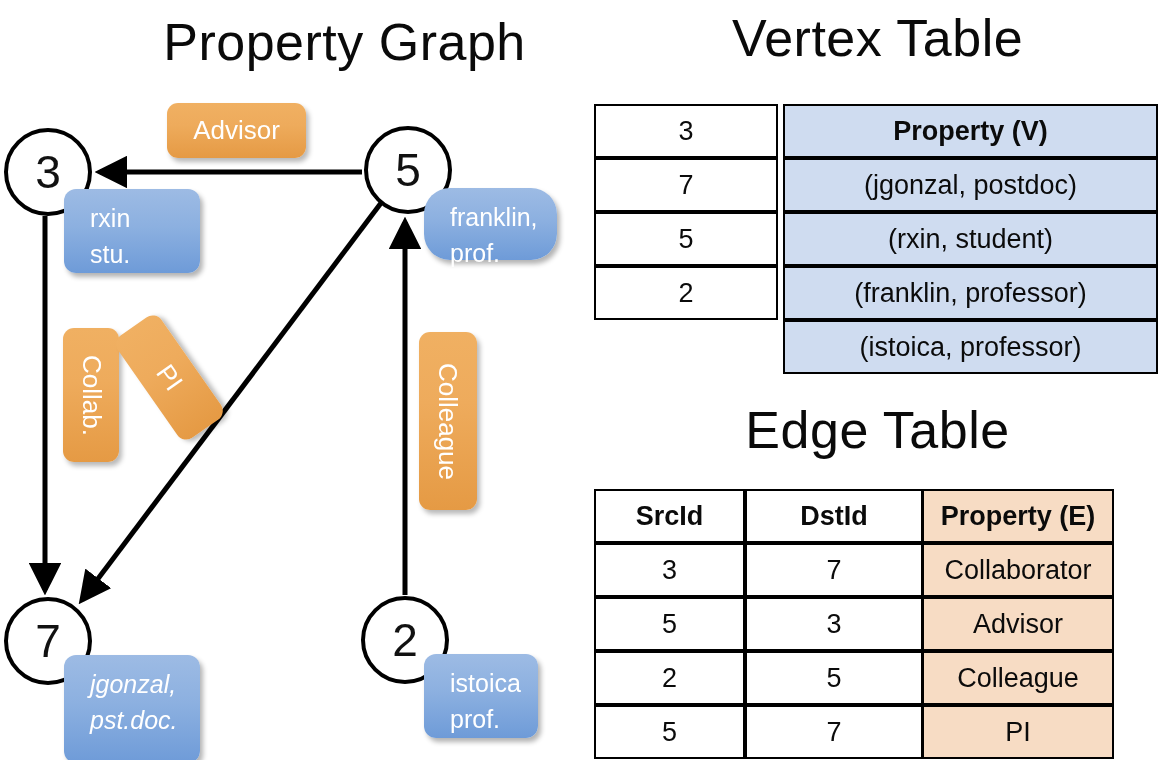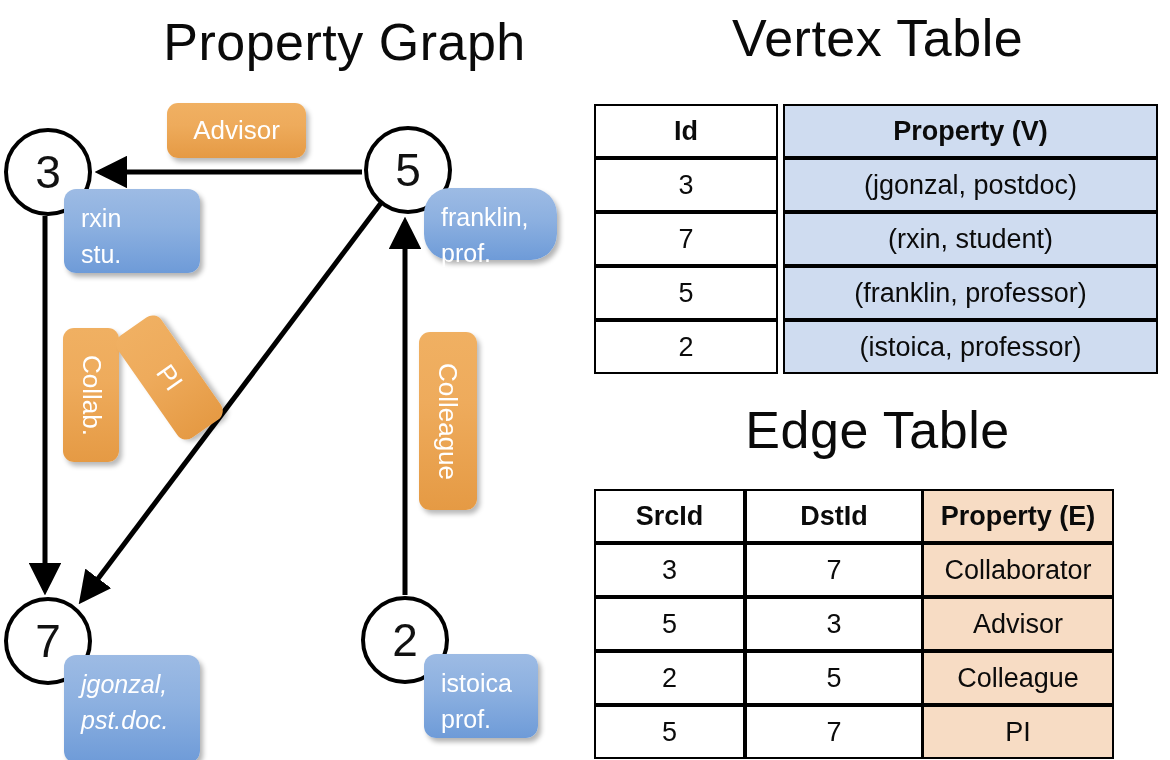--- a/index.html
+++ b/index.html
@@ -68,21 +68,21 @@
   
   .prop-box {
     position: absolute;
     border-radius: 12px;
     background: linear-gradient(to bottom, #9dbbe4 0%, #8cb0e0 45%, #6e9bd8 100%);
     box-shadow: 3px 4px 5px rgba(0,0,0,0.30);
     color: #ffffff;
     font-size: 25px;
     font-weight: 300;
     line-height: 1.45;
-    padding: 11px 17px;
+    padding: 11px 26px;
     box-sizing: border-box;
     z-index: 6;
     font-family: "Liberation Sans", sans-serif;
   }
   #propbox-rxin     { left: 64px;  top: 189px; width: 136px; height: 84px; }
   #propbox-franklin { left: 424px; top: 188px; width: 133px; height: 72px; border-radius: 26px; }
   #propbox-jgonzal  { left: 64px;  top: 655px; width: 136px; height: 108px; font-style: italic; }
   #propbox-istoica  { left: 424px; top: 654px; width: 114px; height: 84px; }
 
   
@@ -205,23 +205,20 @@
   <div class="edge-label" id="edgelabel-pi">
     <span class="vert-text">PI</span>
   </div>
   <div class="edge-label" id="edgelabel-colleague">
     <span class="vert-text">Colleague</span>
   </div>
 </div>
 
 <table class="tbl" id="vertex-table-id">
   <tbody>
-      <tr>
-    <th>Id</th>
-  </tr>
   <tr>
     <td>3</td>
   </tr>
   <tr>
     <td>7</td>
   </tr>
   <tr>
     <td>5</td>
   </tr>
   <tr>

